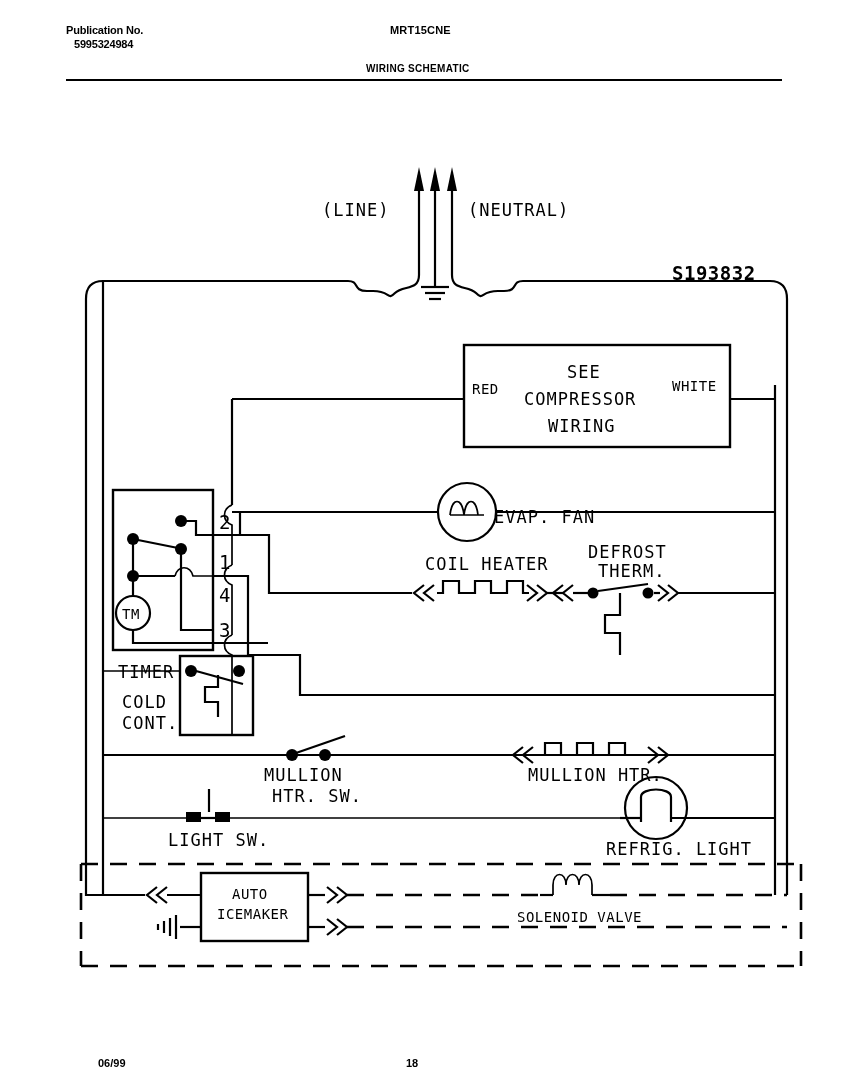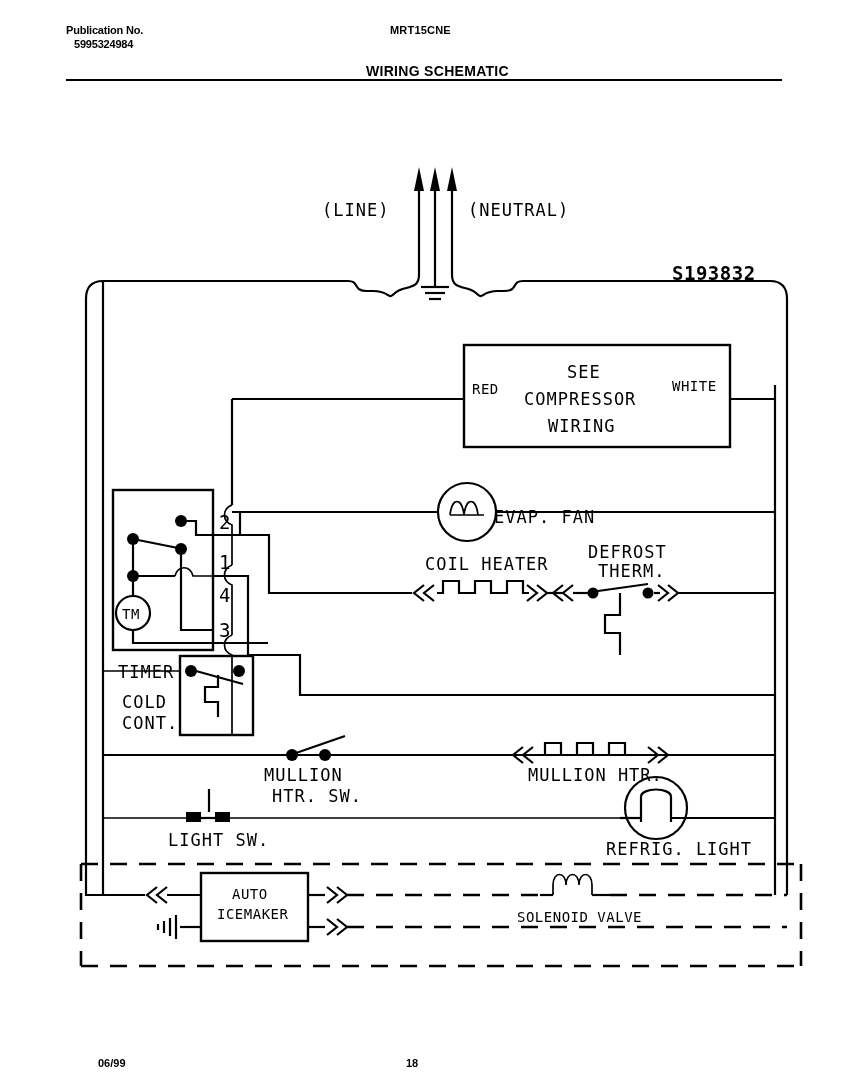--- a/index.html
+++ b/index.html
@@ -43,21 +43,21 @@
     position: absolute;
     left: 390px; top: 24px;
     font-size: 11px;
     font-weight: bold;
     letter-spacing: 0.2px;
     text-align: center;
   }
   .hdr-subtitle {
     position: absolute;
     left: 366px; top: 63px;
-    font-size: 14px;
+    font-size: 10px;
     font-weight: bold;
     letter-spacing: 0.3px;
   }
   .hdr-rule {
     position: absolute;
     left: 66px; top: 79px;
     width: 716px;
     height: 2px;
     background: #000;
   }

